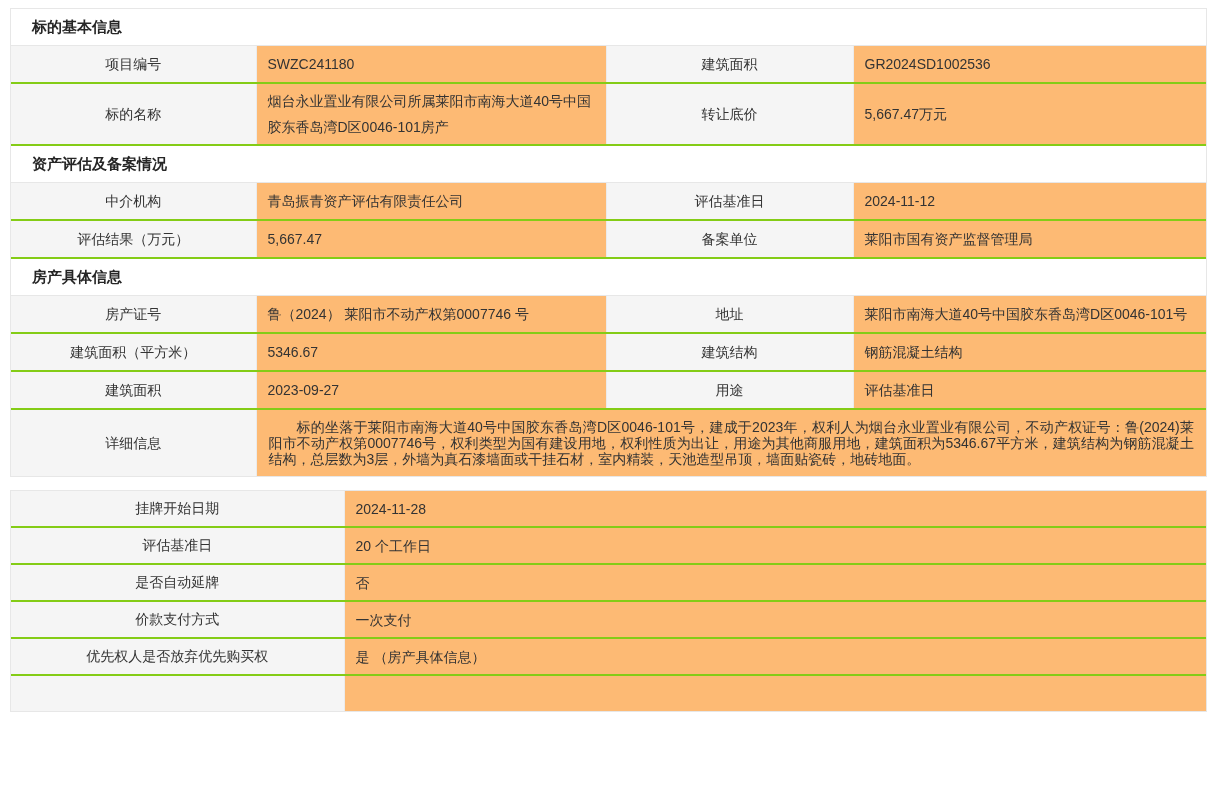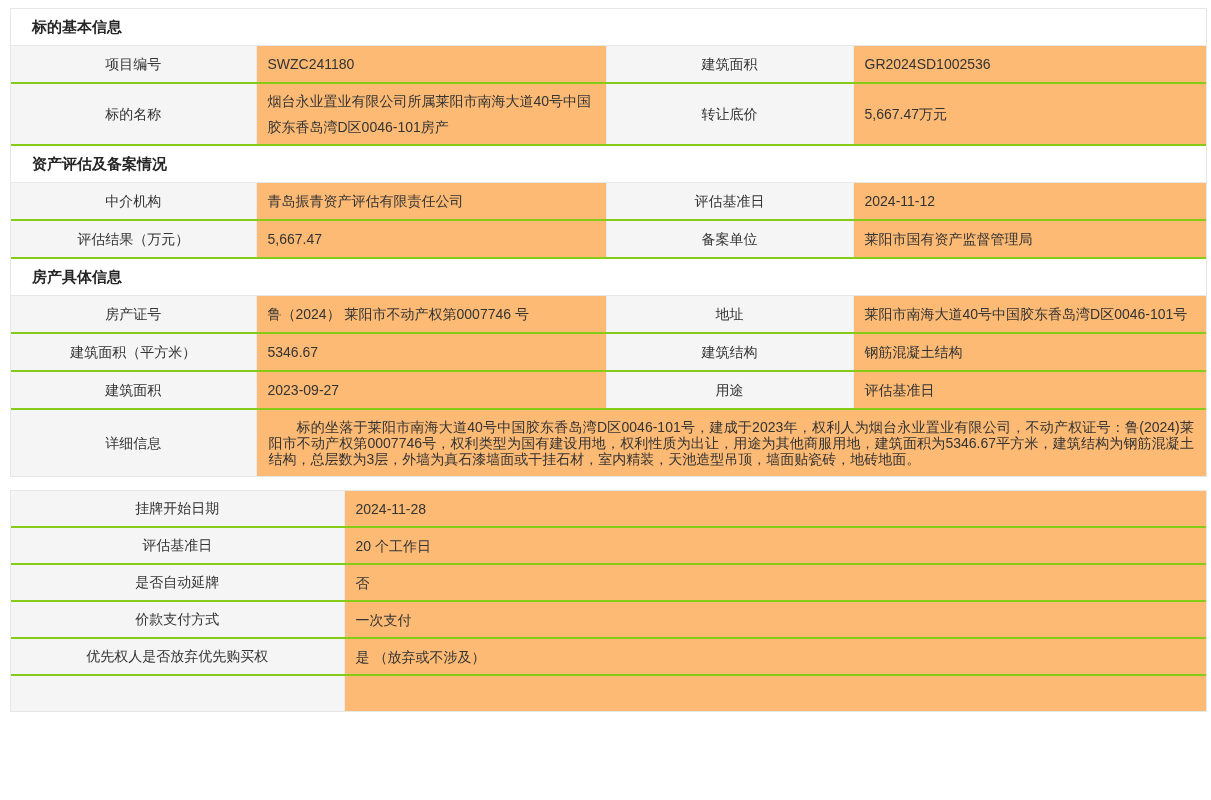--- a/index.html
+++ b/index.html
@@ -129,21 +129,21 @@
         <tr>
           <td class="lbl">是否自动延牌</td>
           <td class="val">否</td>
         </tr>
         <tr>
           <td class="lbl">价款支付方式</td>
           <td class="val">一次支付</td>
         </tr>
         <tr>
           <td class="lbl">优先权人是否放弃优先购买权</td>
-          <td class="val">是 （放弃或不涉及）</td>
+          <td class="val">是 （房产具体信息）</td>
         </tr>
         <tr>
           <td class="lbl"></td>
           <td class="val"></td>
         </tr>
       </tbody>
     </table>
   </div>
 
 </div>

